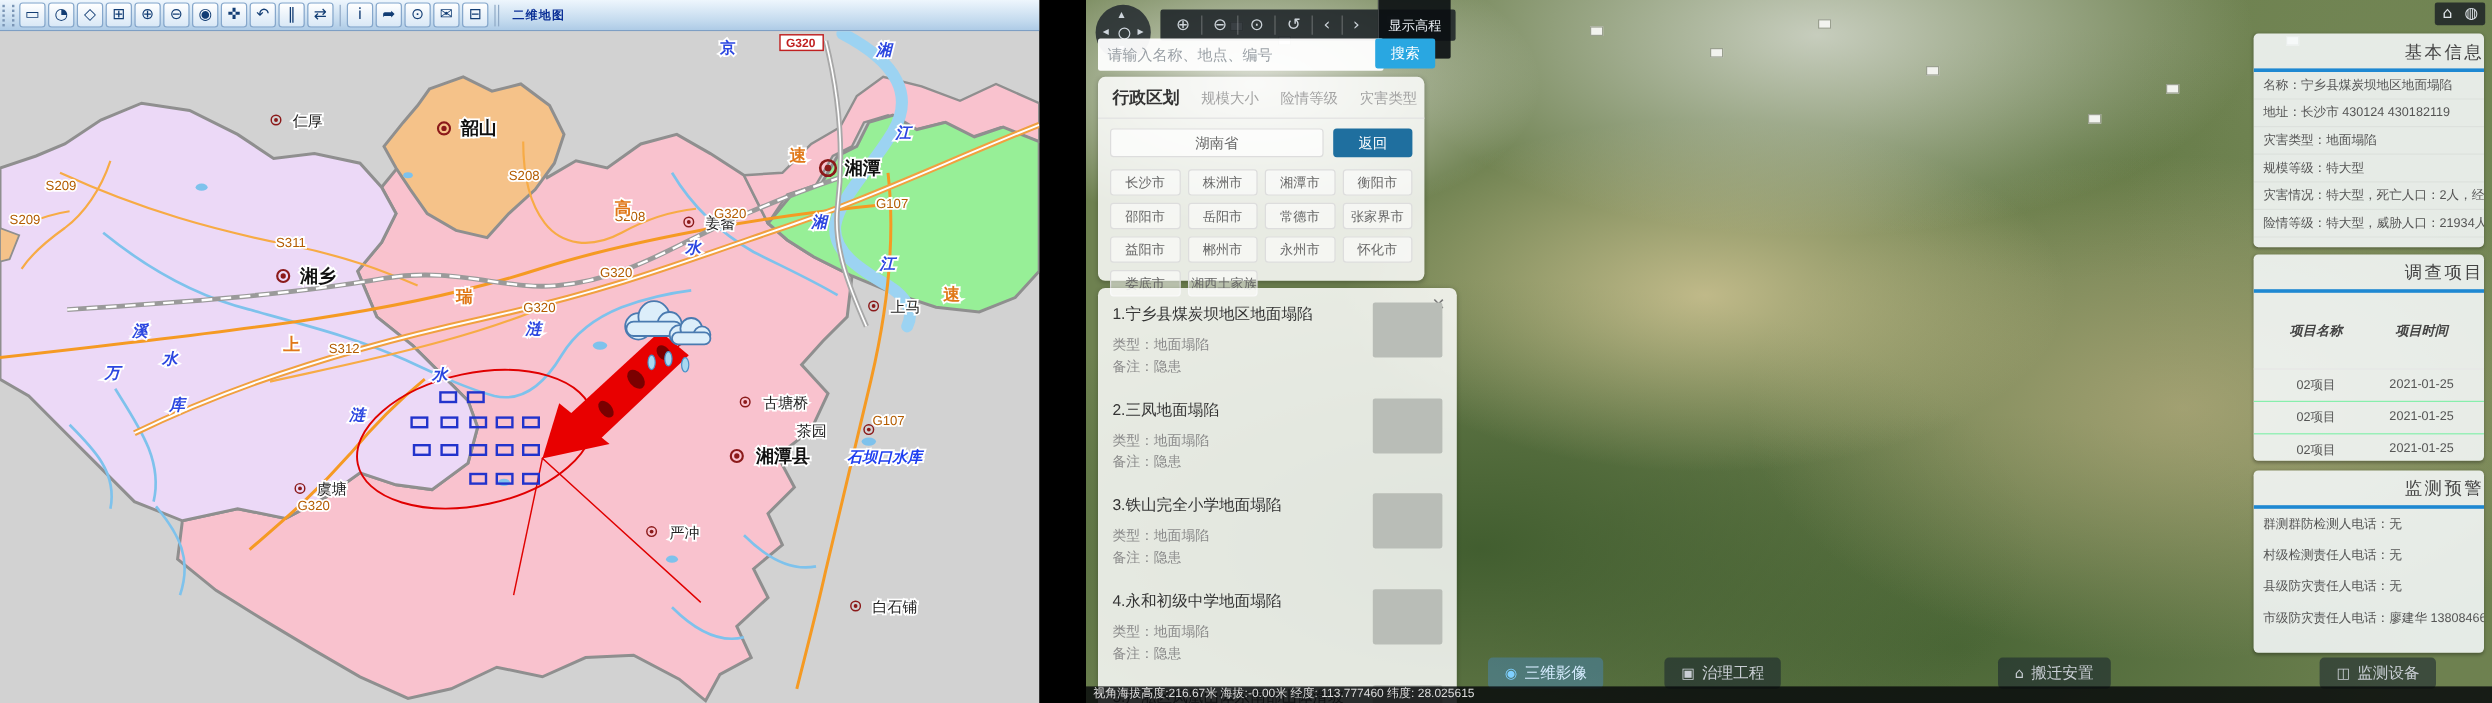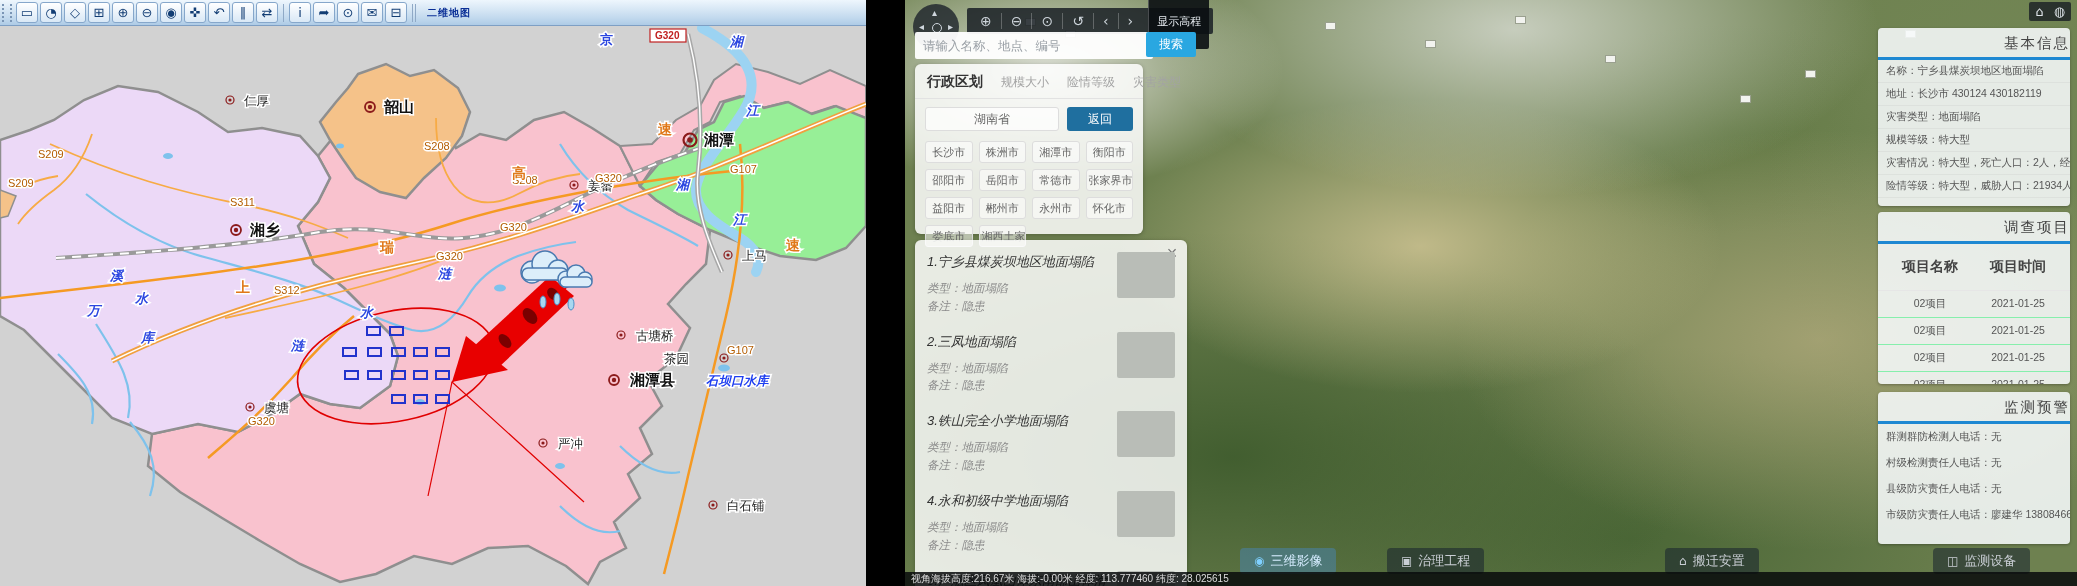--- a/index.html
+++ b/index.html
@@ -42,39 +42,39 @@
   .rt-bar{position:absolute;left:62px;top:8px;height:26px;background:rgba(25,30,36,.85);display:flex;align-items:center;border-radius:2px;padding:0 4px;}
   .rt-ico{color:#cdd4da;font-size:14px;padding:0 9px;cursor:pointer;font-family:"DejaVu Sans",sans-serif;}
   .rt-ico + .rt-ico{border-left:1px solid rgba(255,255,255,.25);}
   .rt-elev{margin-left:6px;background:rgba(10,14,18,.9);color:#e8edf2;font-size:11px;padding:20px 8px;border-radius:2px;cursor:pointer;border-left:1px solid rgba(255,255,255,.25);}
   .corner-tools{position:absolute;right:6px;top:2px;background:rgba(25,30,36,.8);border-radius:2px;padding:2px 6px;display:flex;gap:10px;color:#dfe5ea;font-size:13px;font-family:"DejaVu Sans",sans-serif;}
   .search-row{position:absolute;left:10px;top:32px;width:281px;height:26px;}
   .search-input{position:absolute;left:0;top:0;width:222px;height:27px;border:none;background:rgba(255,255,255,.95);font-size:12.5px;color:#333;padding:0 8px;border-radius:2px;outline:none;}
   .search-input::placeholder{color:#9aa0a6;}
   .search-btn{position:absolute;right:0;top:0;width:50px;height:25px;background:#29a7e1;color:#fff;border:none;border-radius:2px;font-size:12px;cursor:pointer;}
   .panel{background:rgba(255,255,255,.84);border-radius:6px;box-shadow:0 1px 4px rgba(0,0,0,.25);}
-  .filter-panel{position:absolute;left:10px;top:64px;width:228px;height:170px;}
+  .filter-panel{position:absolute;left:10px;top:64px;width:272px;height:170px;}
   .tabs{display:flex;align-items:center;gap:18px;padding:9px 12px 7px;border-bottom:1px solid #e2e2e2;}
   .tab{font-size:12px;color:#a3a3a3;cursor:pointer;white-space:nowrap;}
   .tab.active{font-size:14px;color:#333;font-weight:bold;}
   .prov-row{display:flex;gap:8px;padding:8px 10px 4px;}
   .prov-btn{flex:1;border:1px solid #ddd;background:rgba(255,255,255,.7);color:#666;font-size:12px;height:24px;border-radius:3px;cursor:pointer;}
   .back-btn{width:66px;background:#1f6f9f;color:#fff;border:none;font-size:12px;height:24px;border-radius:3px;cursor:pointer;}
   .city-grid{display:grid;grid-template-columns:repeat(4,1fr);gap:6px;padding:6px 10px;}
   .city-btn{border:1px solid #ddd;background:rgba(255,255,255,.55);color:#666;font-size:11px;height:22px;border-radius:3px;cursor:pointer;white-space:nowrap;overflow:hidden;padding:0 2px;}
-  .list-panel{position:absolute;left:10px;top:240px;width:272px;height:346px;overflow:hidden;border-bottom-left-radius:0;border-bottom-right-radius:0;font-style:italic;}
+  .list-panel{position:absolute;left:10px;top:240px;width:299px;height:346px;overflow:hidden;border-bottom-left-radius:0;border-bottom-right-radius:0;}
   .list-close{position:absolute;top:4px;right:10px;font-size:18px;color:#777;cursor:pointer;line-height:1;}
   .d-item{position:relative;padding:13px 12px 4px;cursor:pointer;}
   .d-title{font-size:13px;color:#333;margin-bottom:9px;padding-right:66px;}
   .d-field{font-size:11.5px;color:#8a8a8a;line-height:1.55;}
   .d-thumb{position:absolute;right:12px;top:12px;width:58px;height:46px;background:#b9bdb7;border-radius:2px;}
   .rp{position:absolute;left:973px;width:192px;background:rgba(246,249,251,.88);border-radius:4px;box-shadow:0 1px 3px rgba(0,0,0,.3);overflow:hidden;}
   .rp-head{font-size:14.5px;color:#444;text-align:right;padding:6px 0 4px;border-bottom:3px solid #1e88d2;letter-spacing:2px;}
   .info-row{font-size:10.5px;color:#555;padding:4px 8px;white-space:nowrap;overflow:hidden;border-bottom:1px solid rgba(0,0,0,.04);}
-  .sv-cols{display:flex;font-size:14px;font-weight:bold;color:#444;padding:14px 8px;border-bottom:1px solid #e6e6e6;}
+  .sv-cols{display:flex;font-size:11px;font-weight:bold;color:#444;padding:24px 8px;border-bottom:1px solid #e6e6e6;font-style:italic;}
   .sv-cols span{flex:1;text-align:center;}
   .sv-row{display:flex;font-size:10.5px;color:#555;padding:6px 8px;border-bottom:1px solid #86efac;cursor:pointer;}
   .sv-row span{flex:1;text-align:center;}
   .mon-line{font-size:10.5px;color:#555;padding:6px 8px;white-space:nowrap;overflow:hidden;}
   .bbtn{position:absolute;top:548px;height:26px;border-radius:4px;background:rgba(22,32,46,.55);color:#c9ced4;font-size:13px;display:flex;align-items:center;gap:6px;padding:0 14px;cursor:pointer;}
   .bbtn .bi{font-size:12px;font-family:"DejaVu Sans",sans-serif;}
   .bbtn.active{background:rgba(70,140,210,.4);color:#d6ecff;}
   .bbtn.active .bi{color:#7fd0ff;}
   .statusbar{position:absolute;left:0;bottom:0;width:100%;height:14px;background:rgba(8,10,12,.85);color:#ddd;font-size:10px;line-height:14px;padding-left:6px;box-sizing:border-box;}
 </style>

